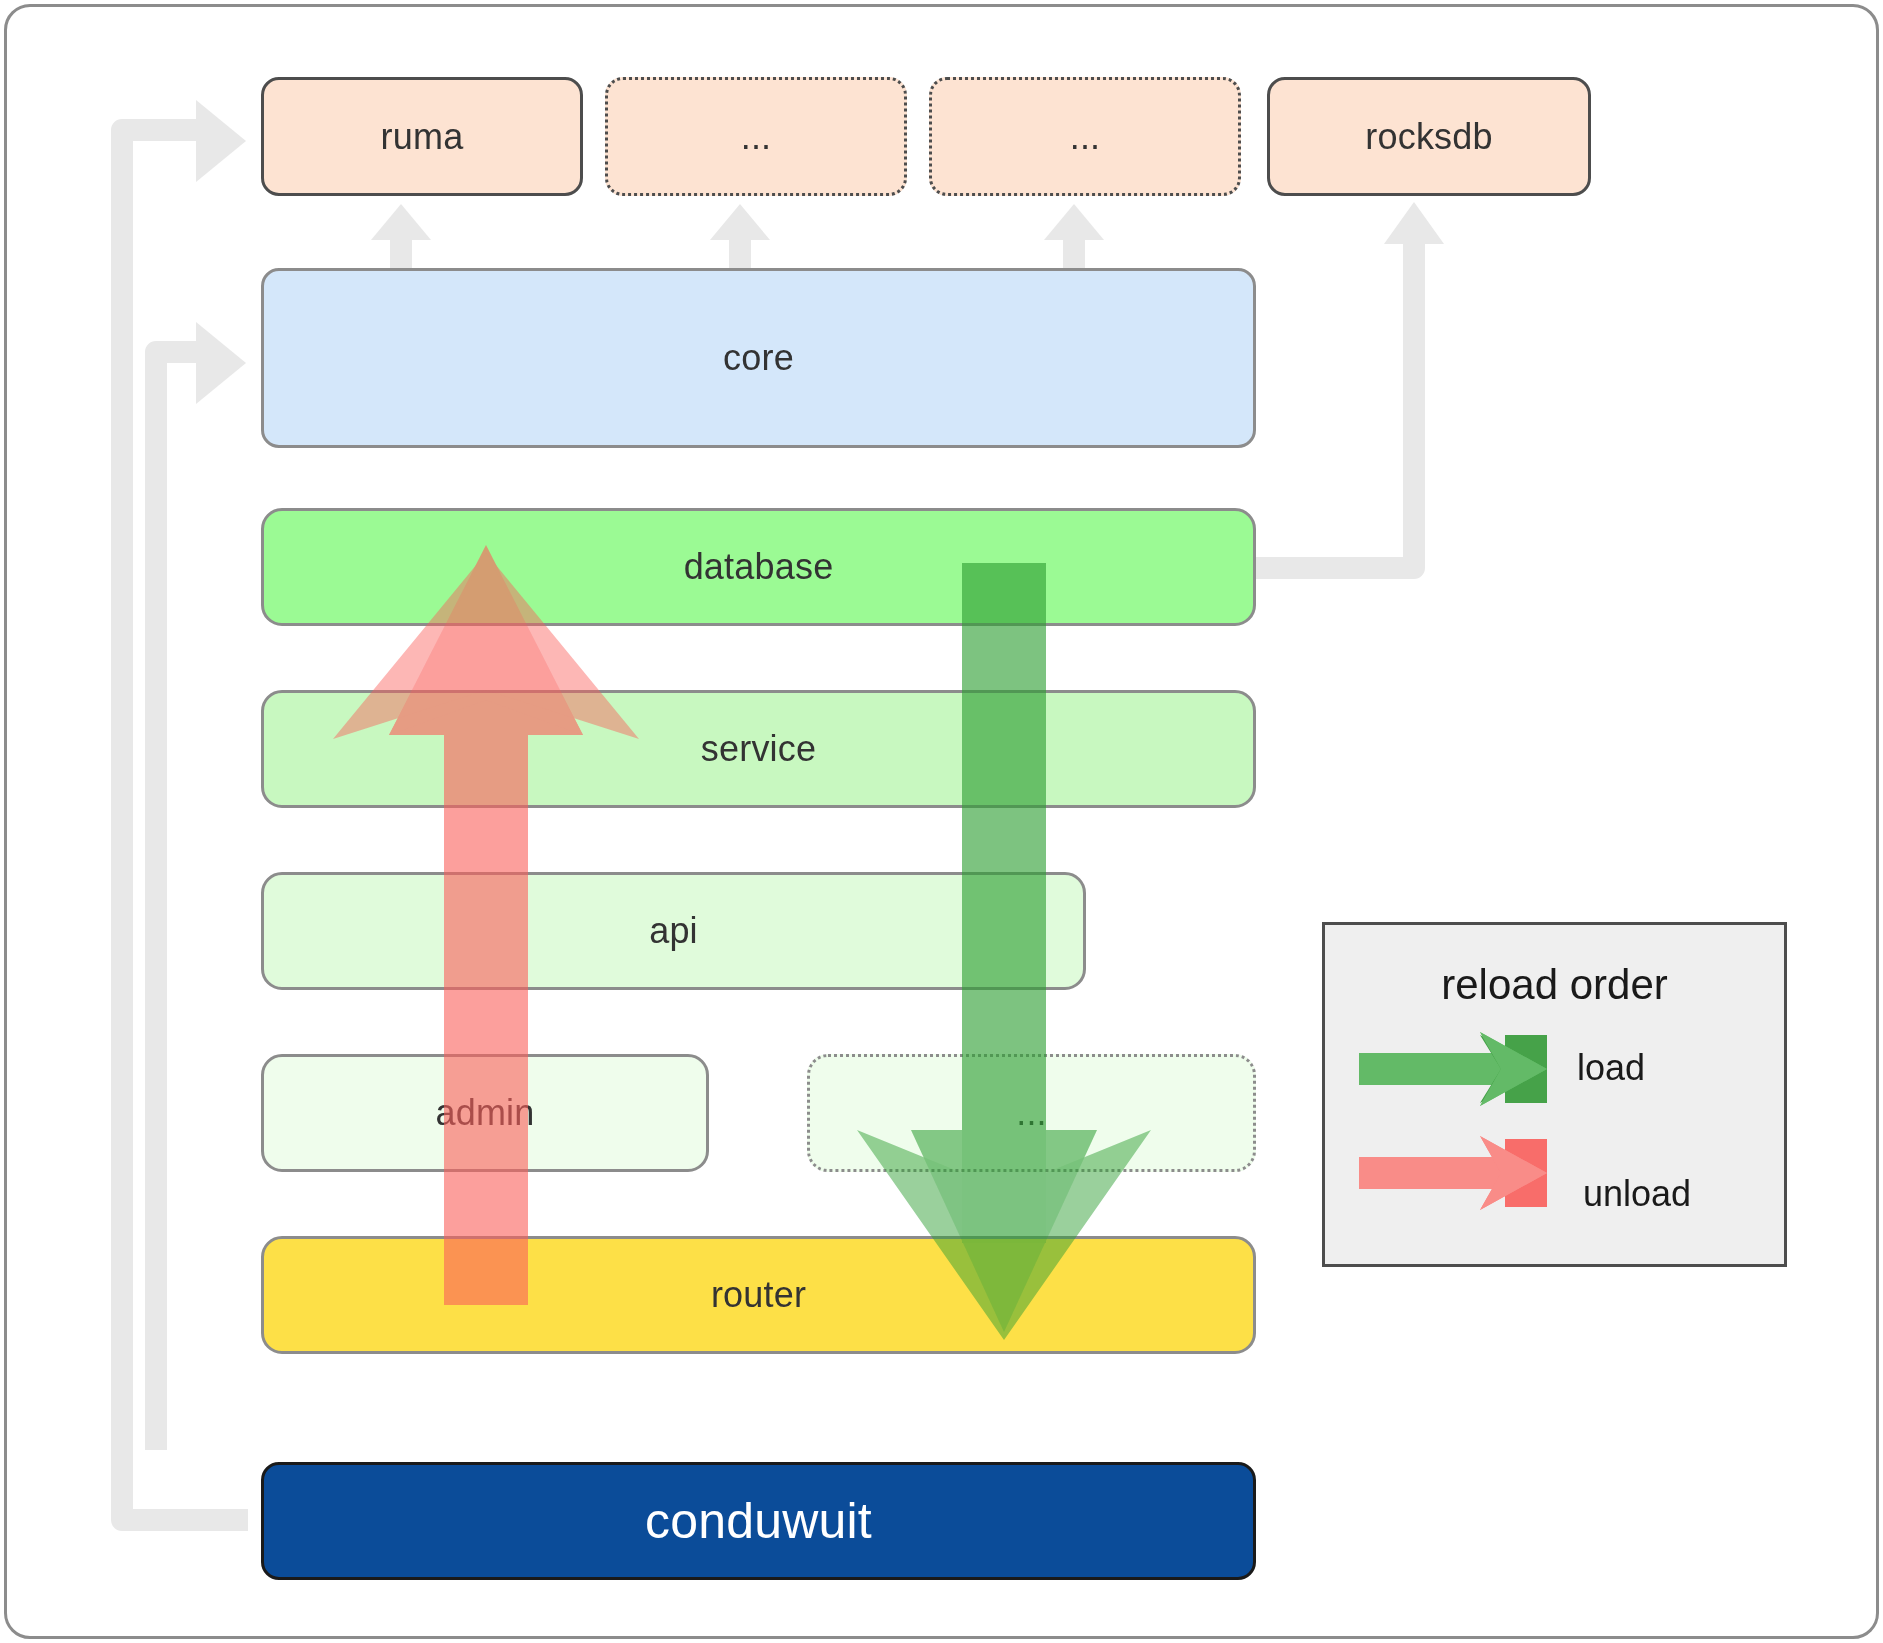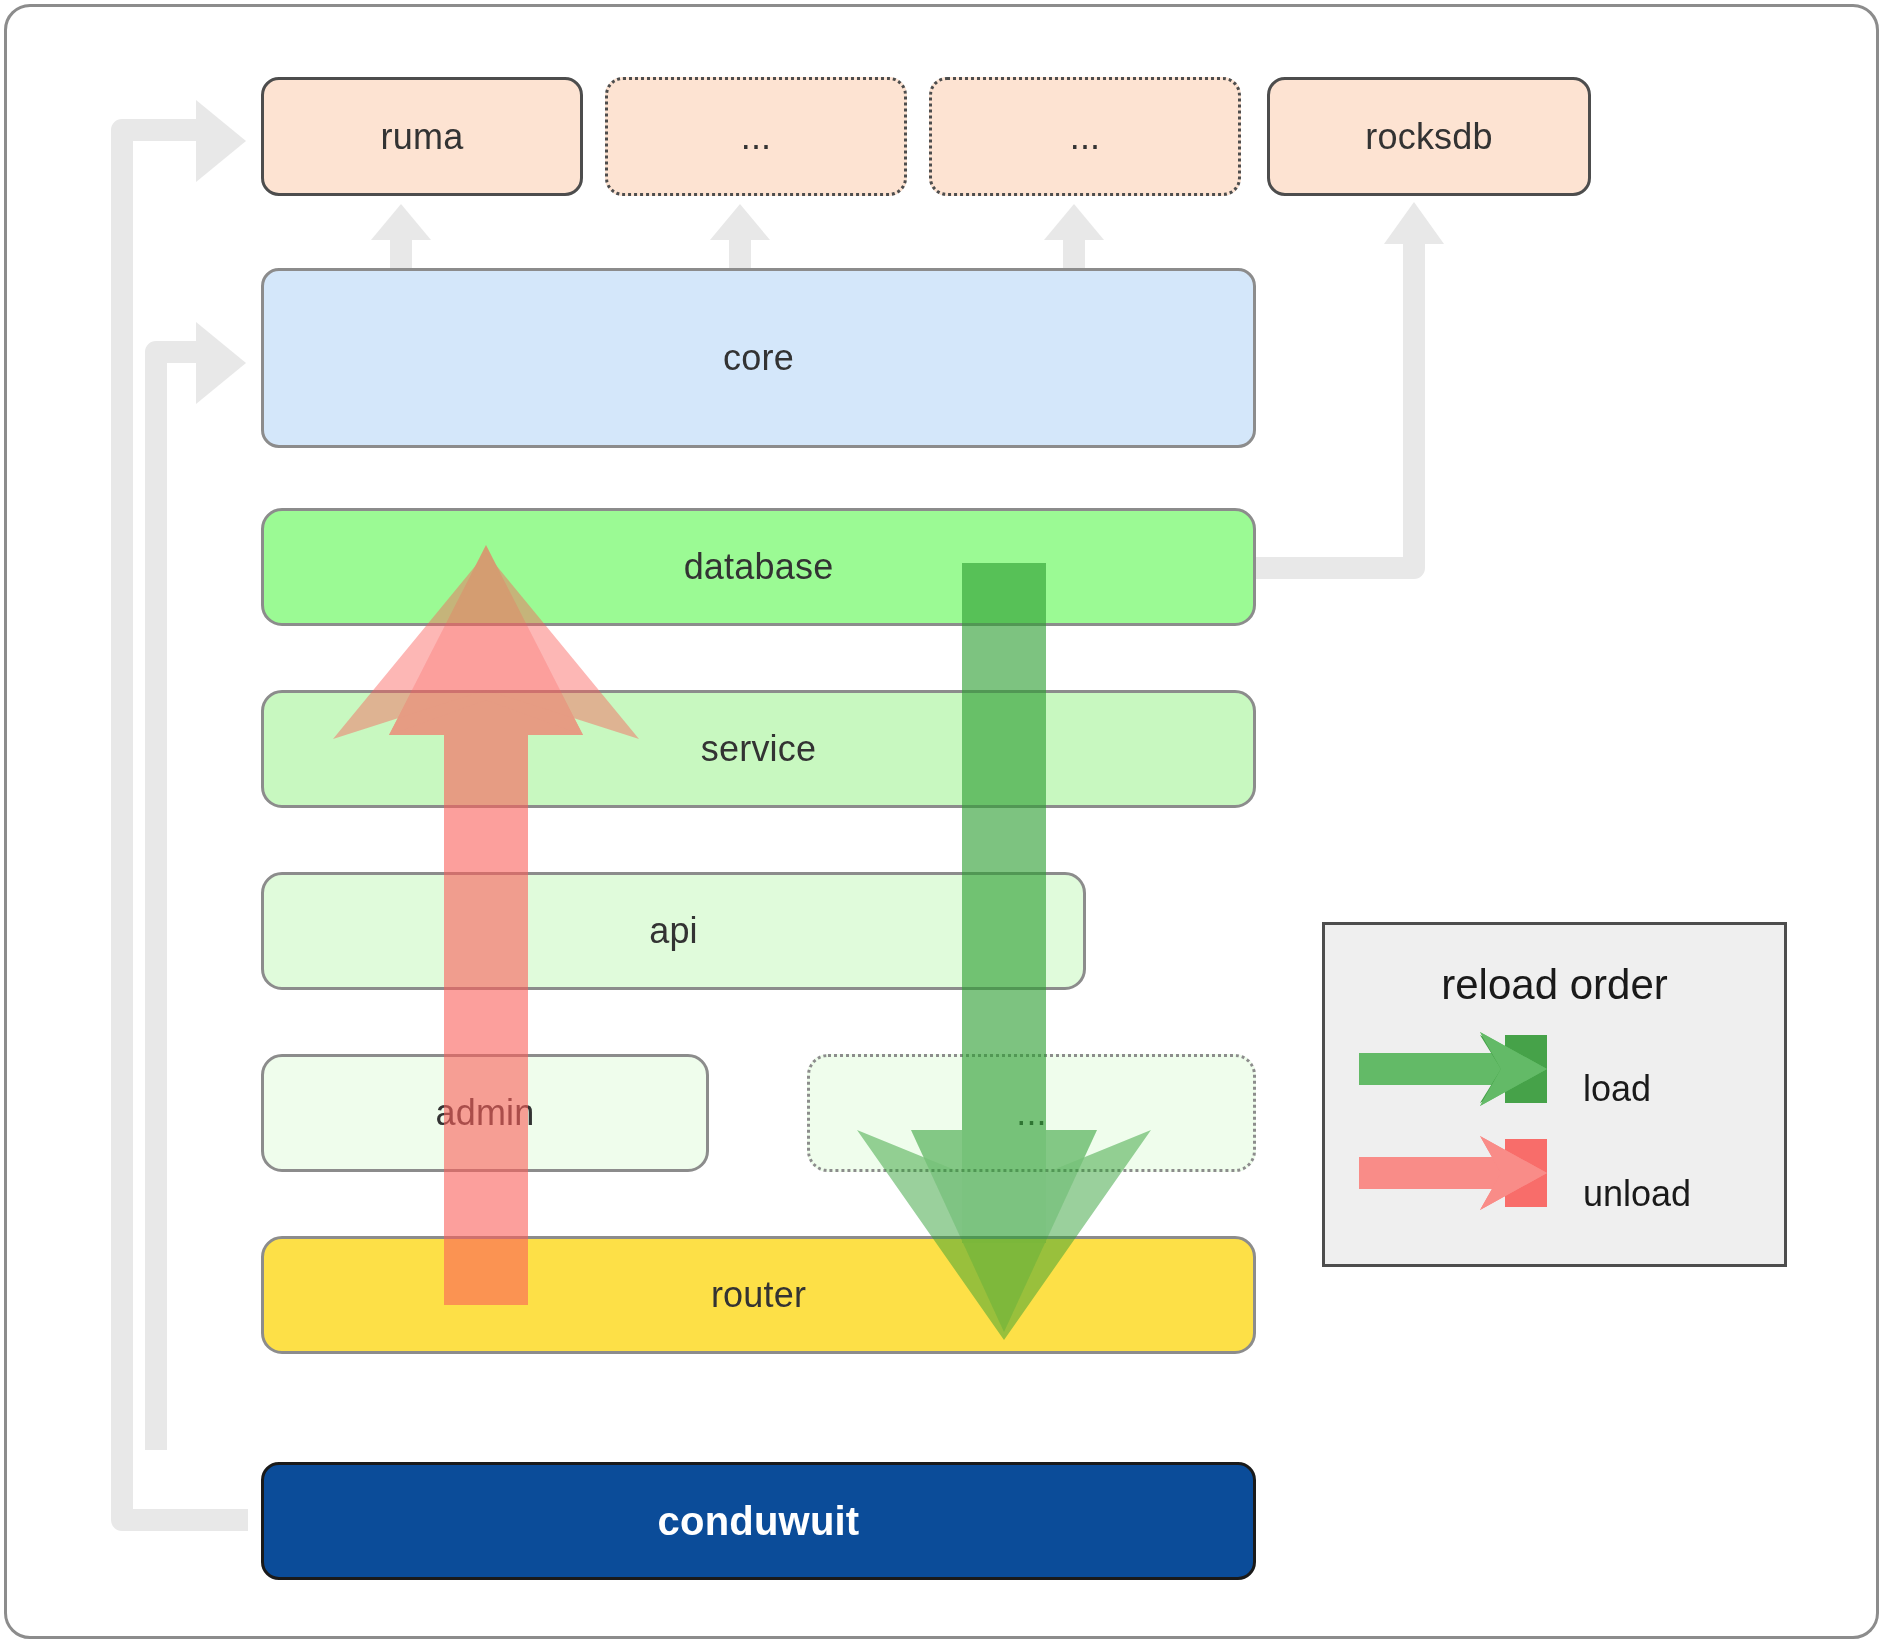--- a/index.html
+++ b/index.html
@@ -88,22 +88,22 @@
   }
 
   
   .root-box {
     background: #0b4c99;
     border: 3px solid #1a1a1a;
     border-radius: 18px;
   }
   .root-box .label {
     color: #ffffff;
-    font-weight: bold;
-    font-size: 40px;
+    font-weight: normal;
+    font-size: 50px;
   }
 
   
   #legend {
     position: absolute;
     left: 1322px;
     top: 922px;
     width: 465px;
     height: 345px;
     box-sizing: border-box;
@@ -119,21 +119,21 @@
     text-align: center;
     font-size: 42px;
     color: #1a1a1a;
   }
   .legend-row-label {
     position: absolute;
     font-size: 36px;
     color: #1a1a1a;
     white-space: nowrap;
   }
-  #legend-load-label   { left: 258px; top: 122px; margin-top: 21px; }
+  #legend-load-label   { left: 252px; top: 122px; }
   #legend-unload-label { left: 258px; top: 248px; }
   #legend-svg {
     position: absolute;
     left: 0; top: 0;
     width: 465px; height: 345px;
   }
 </style>
 </head>
 <body>
 

